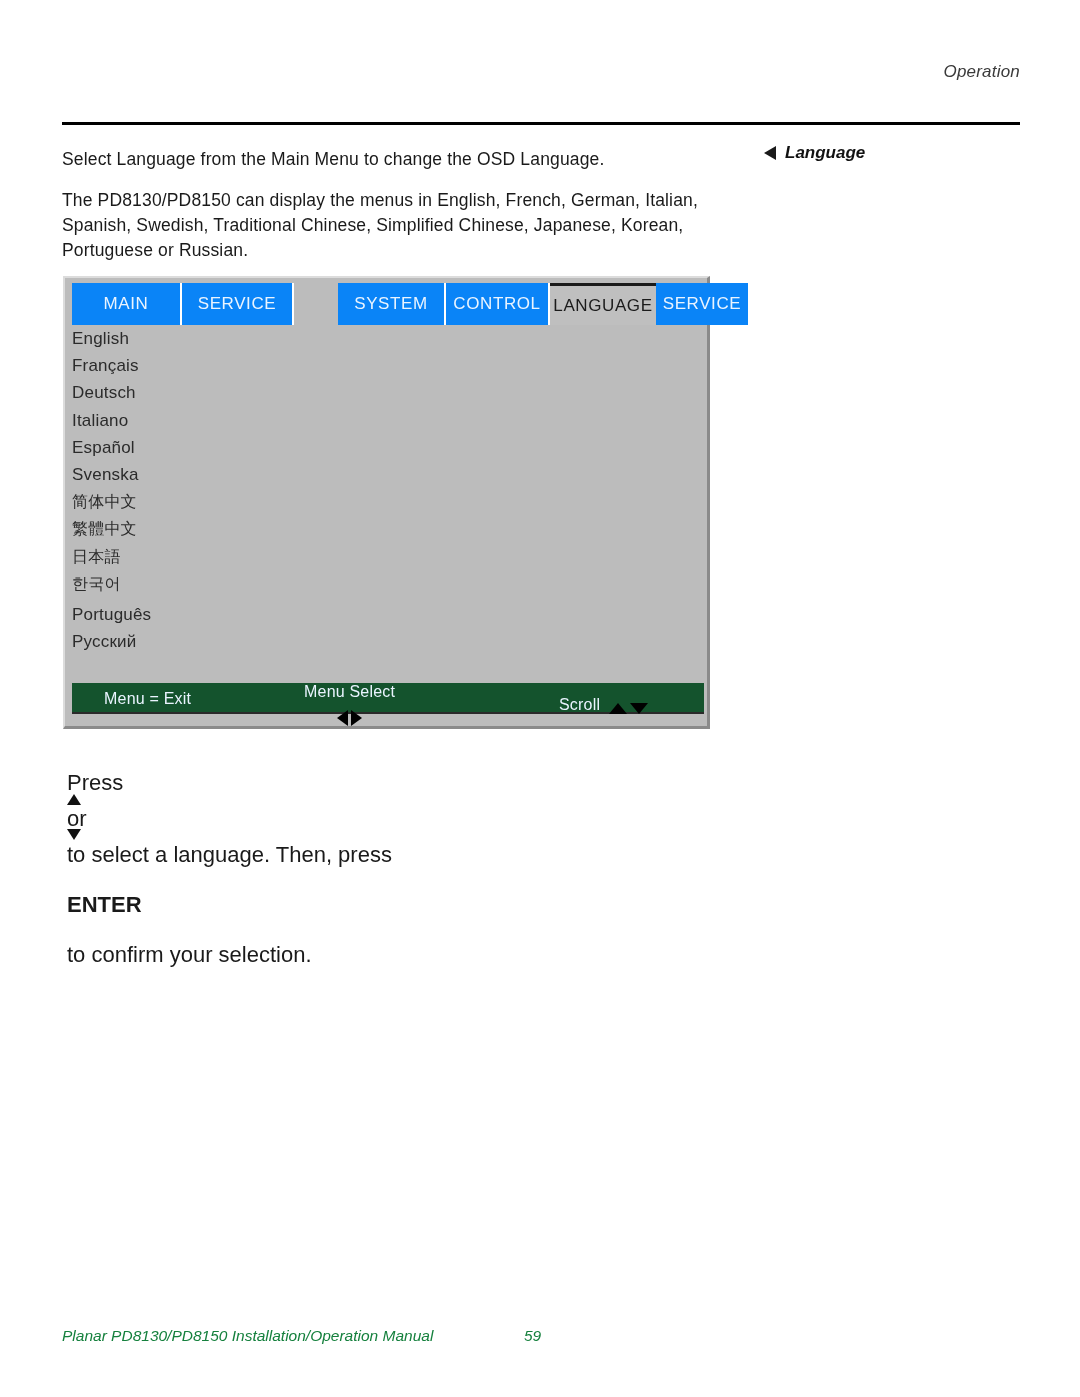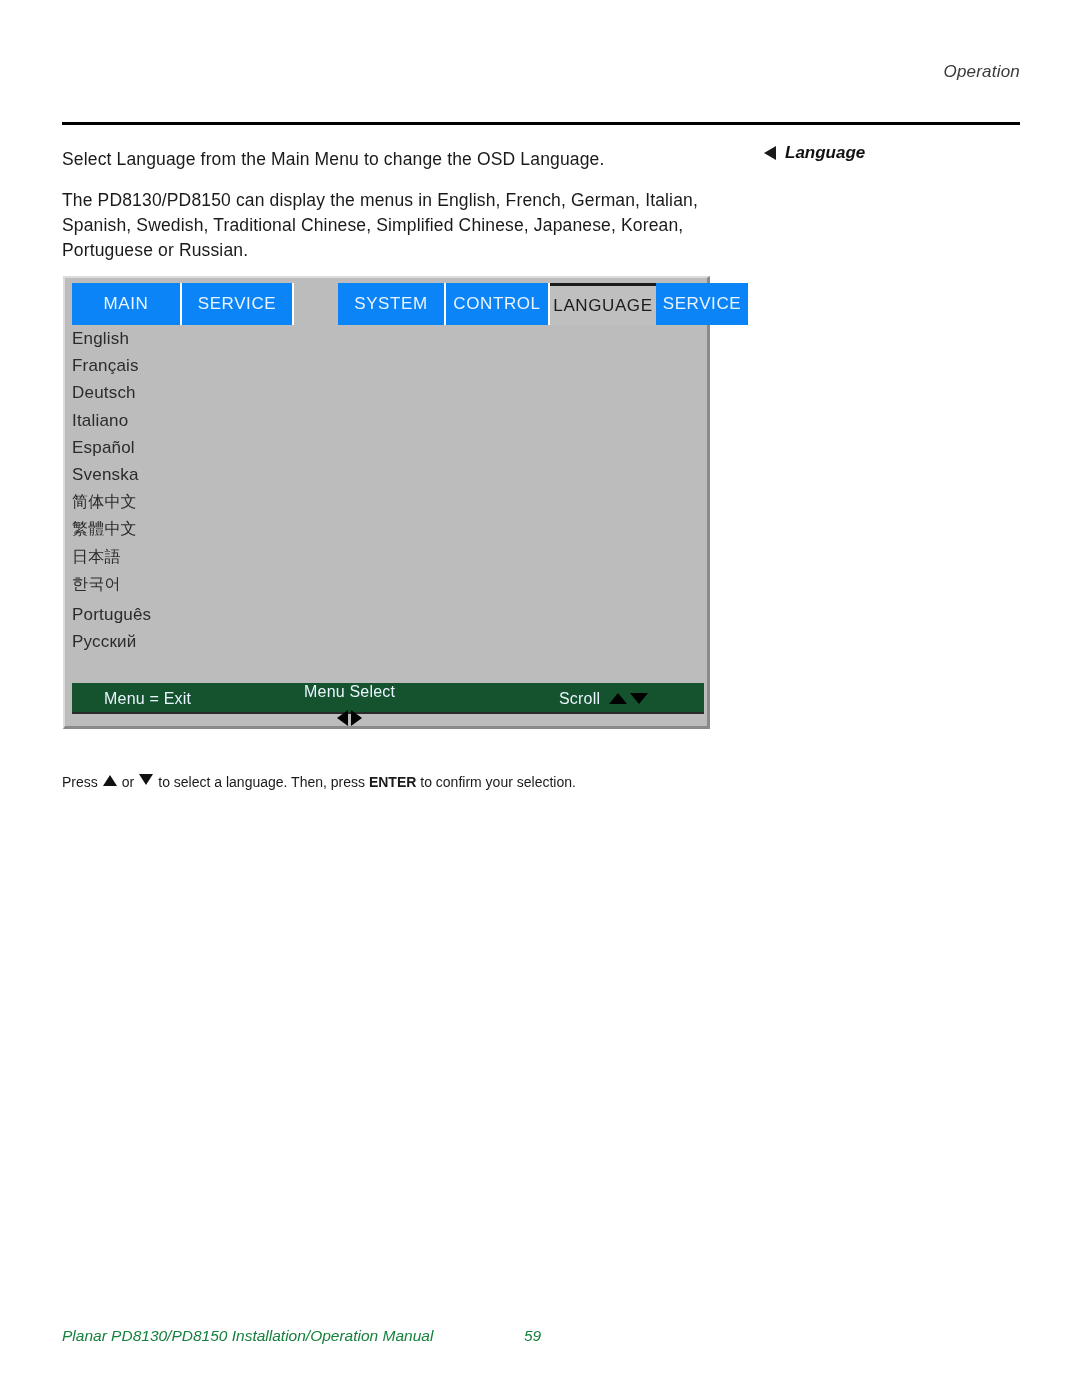--- a/index.html
+++ b/index.html
@@ -181,21 +181,21 @@
     position: absolute;
     top: 0;
     height: 31px;
     display: flex;
     align-items: center;
     gap: 9px;
     letter-spacing: 0.2px;
   }
   .status-exit   { left: 32px; }
   .status-select { left: 232px; flex-direction: column; }
-  .status-scroll { left: 487px; }
+  .status-scroll { left: 487px; align-items: flex-end; }
 
   .arrows { display: inline-flex; align-items: center; gap: 3px; }
   .tri {
     width: 0; height: 0; display: inline-block;
   }
   .tri-l {
     border-top: 8px solid transparent;
     border-bottom: 8px solid transparent;
     border-right: 11px solid #000000;
   }
@@ -214,27 +214,28 @@
     border-right: 9px solid transparent;
     border-top: 11px solid #000000;
   }
 
   
   .caption {
     position: absolute;
     left: 62px;
     top: 770px;
     width: 760px;
-    font-size: 14px;
+    font-size: 22px;
     line-height: 25px;
     color: #1a1a1a;
     display: flex;
     align-items: baseline;
     flex-wrap: wrap;
     gap: 0;
+    flex-direction: column;
   }
   .caption .inline-tri-u {
     width: 0; height: 0;
     border-left: 7px solid transparent;
     border-right: 7px solid transparent;
     border-bottom: 11px solid #111111;
     display: inline-block;
     margin: 0 5px;
     position: relative;
     top: -1px;

